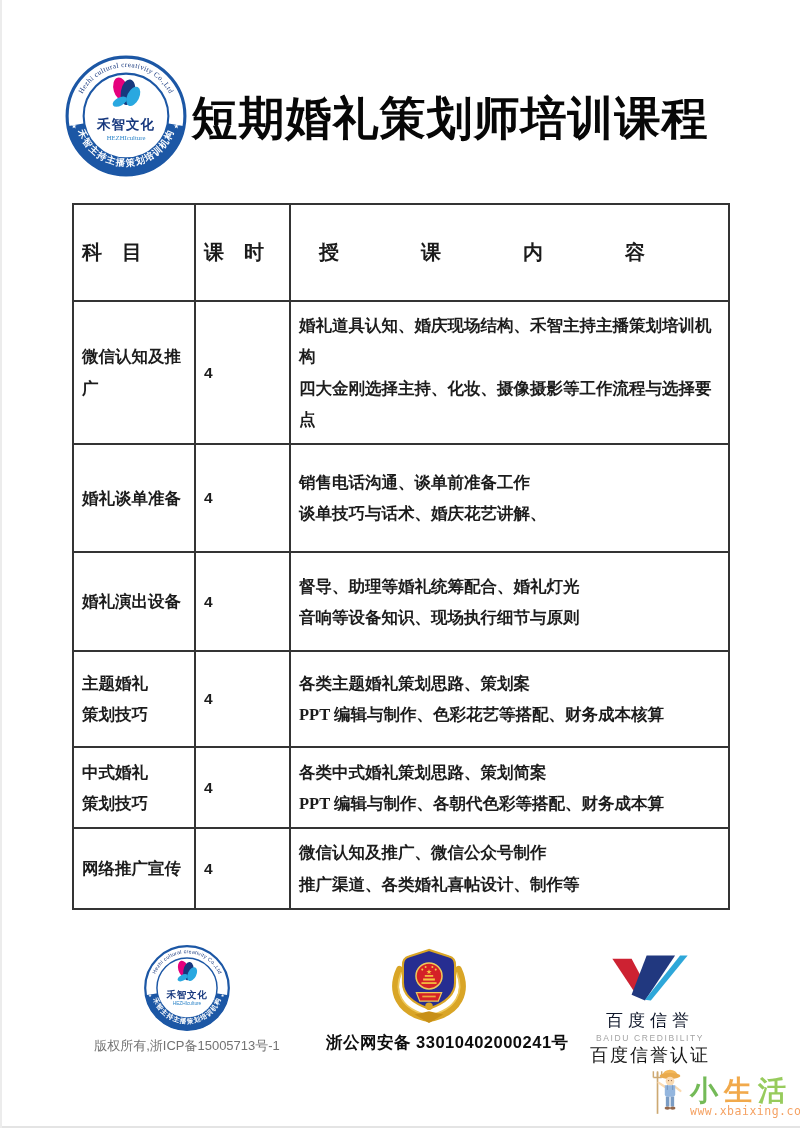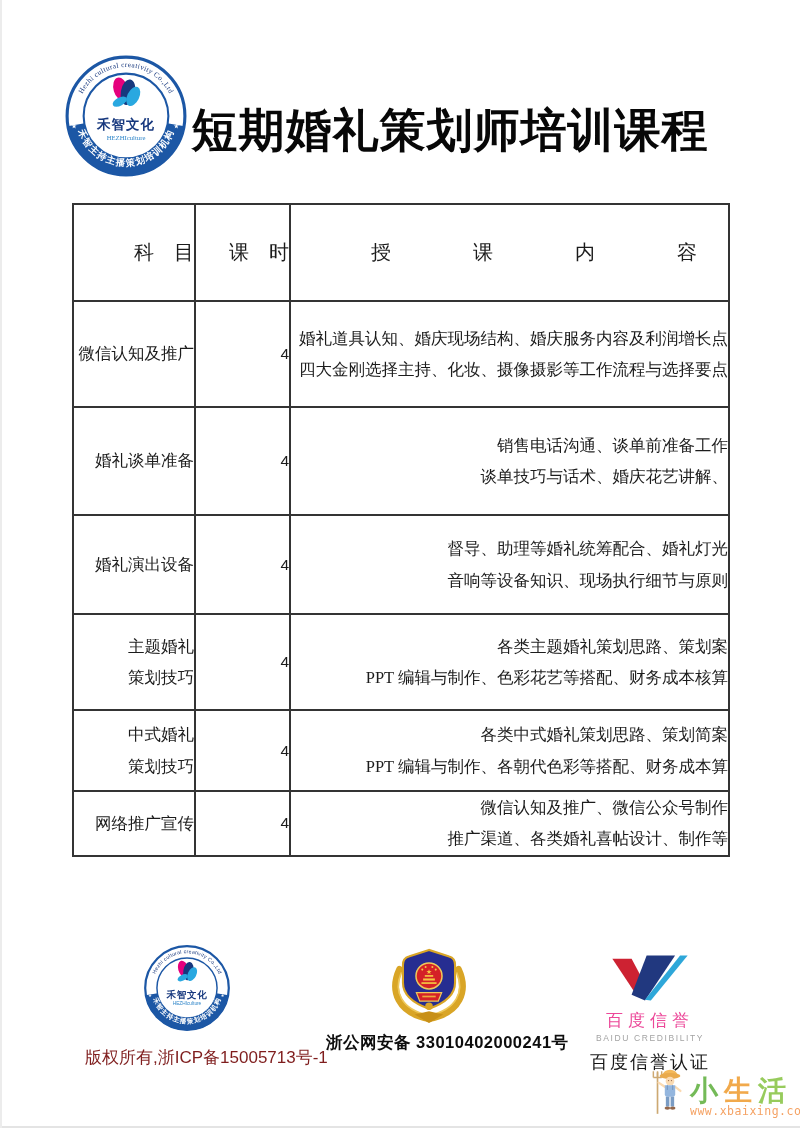--- a/index.html
+++ b/index.html
@@ -4,59 +4,59 @@
 <style>
   html,body{margin:0;padding:0;background:#fff;}
   .page{
     position:relative;width:800px;height:1128px;background:#ffffff;overflow:hidden;
     font-family:"Liberation Serif","DejaVu Serif",serif;color:#111;
     box-shadow:inset 2px 0 0 #ececec, inset 0 -2px 0 #e4e4e4;
   }
   
   .logo-main{position:absolute;left:64px;top:54px;width:124px;height:124px;}
   .page-title{
-    position:absolute;left:178px;top:100px;width:544px;margin:0;
+    position:absolute;left:178px;top:88px;width:544px;margin:0;
     font-size:46px;font-weight:bold;letter-spacing:1px;text-align:center;color:#070707;
     white-space:nowrap;
   }
   
   .course-table{
     position:absolute;left:72px;top:203px;width:656px;
     border-collapse:collapse;table-layout:fixed;
   }
   .course-table col.c1{width:122px}
   .course-table col.c2{width:95px}
   .course-table col.c3{width:439px}
   .course-table th,.course-table td{
-    border:2px solid #343434;vertical-align:middle;text-align:right;padding:0;
-    font-weight:normal;
+    border:2px solid #343434;vertical-align:middle;text-align:left;padding:8px;
+    font-weight:bold;
   }
   tr.hrow{height:97px}
   tr.r1{height:106px} tr.r2{height:108px} tr.r3{height:99px}
   tr.r4{height:96px} tr.r5{height:81px} tr.r6{height:60px}
   .th-cell{font-size:20px;color:#1b1b1b;}
   .th-content{letter-spacing:31px;text-indent:20px;}
   .cell-subject{font-size:16.5px;white-space:pre-line;line-height:1.9;color:#1c1c1c;}
   .cell-hours{font-size:15.5px;font-family:"Liberation Sans","DejaVu Sans",sans-serif;color:#1c1c1c;}
   .cell-content{font-size:16.5px;white-space:pre-line;line-height:1.9;color:#1c1c1c;}
   
   .footer-left{position:absolute;left:85px;top:944px;width:204px;text-align:center;
     font-family:"Liberation Sans","DejaVu Sans",sans-serif;}
   .footer-left .logo-small{width:88px;height:88px;}
-  .copyright-text{font-size:17px;color:#7f1d1d;margin-top:10px;white-space:nowrap;}
+  .copyright-text{font-size:13px;color:#737373;margin-top:1px;white-space:nowrap;}
   .footer-mid{position:absolute;left:326px;top:946px;width:206px;text-align:center;
     font-family:"Liberation Sans","DejaVu Sans",sans-serif;}
   .badge-police{width:84px;height:80px;}
   .police-text{font-size:16.5px;font-weight:bold;color:#0d0d0d;margin-top:2px;white-space:nowrap;letter-spacing:0.5px;}
   .footer-right{position:absolute;left:556px;top:952px;width:188px;text-align:center;
     font-family:"Liberation Sans","DejaVu Sans",sans-serif;}
   .baidu-v{width:92px;height:52px;}
-  .baidu-cn{font-size:17px;color:#ec4899;letter-spacing:5px;margin-top:1px;}
+  .baidu-cn{font-size:17px;color:#0f172a;letter-spacing:5px;margin-top:1px;}
   .baidu-en{font-size:8.5px;color:#a3a3a3;letter-spacing:1.6px;margin-top:1px;text-align:center;}
-  .baidu-cert{font-size:18px;color:#161616;letter-spacing:2px;margin-top:7px;font-weight:500;}
+  .baidu-cert{font-size:18px;color:#161616;letter-spacing:2px;font-weight:500;}
   
   .watermark{position:absolute;left:652px;top:1064px;width:144px;display:flex;align-items:flex-end;opacity:.92;}
   .wm-figure{width:36px;height:52px;flex:0 0 auto;margin-top:2px;}
   .wm-textcol{margin-left:2px;}
   .wm-chars{font-size:28px;font-weight:bold;line-height:1.15;letter-spacing:6px;white-space:nowrap;
     font-family:"Liberation Sans","DejaVu Sans",sans-serif;}
   .wm-c1{color:#69b54a}.wm-c2{color:#f0a23c}.wm-c3{color:#8fc74f}
   .wm-url{font-size:11.5px;color:#f49a56;letter-spacing:.5px;margin-top:-3px;
     font-family:"DejaVu Sans Mono","Liberation Mono",monospace;white-space:nowrap;}
 </style>
@@ -106,21 +106,21 @@
       </colgroup>
     <tbody>
         <tr class="hrow">
       <th class="th-cell">科　目</th>
       <th class="th-cell">课　时</th>
       <th class="th-cell th-content">授　课　内　容</th>
     </tr>
     <tr class="r1">
       <td class="cell-subject">微信认知及推广</td>
       <td class="cell-hours">4</td>
-      <td class="cell-content">婚礼道具认知、婚庆现场结构、婚庆服务内容及利润增长点
+      <td class="cell-content">婚礼道具认知、婚庆现场结构、禾智主持主播策划培训机构
 四大金刚选择主持、化妆、摄像摄影等工作流程与选择要点</td>
     </tr>
     <tr class="r2">
       <td class="cell-subject">婚礼谈单准备</td>
       <td class="cell-hours">4</td>
       <td class="cell-content">销售电话沟通、谈单前准备工作
 谈单技巧与话术、婚庆花艺讲解、</td>
     </tr>
     <tr class="r3">
       <td class="cell-subject">婚礼演出设备</td>

